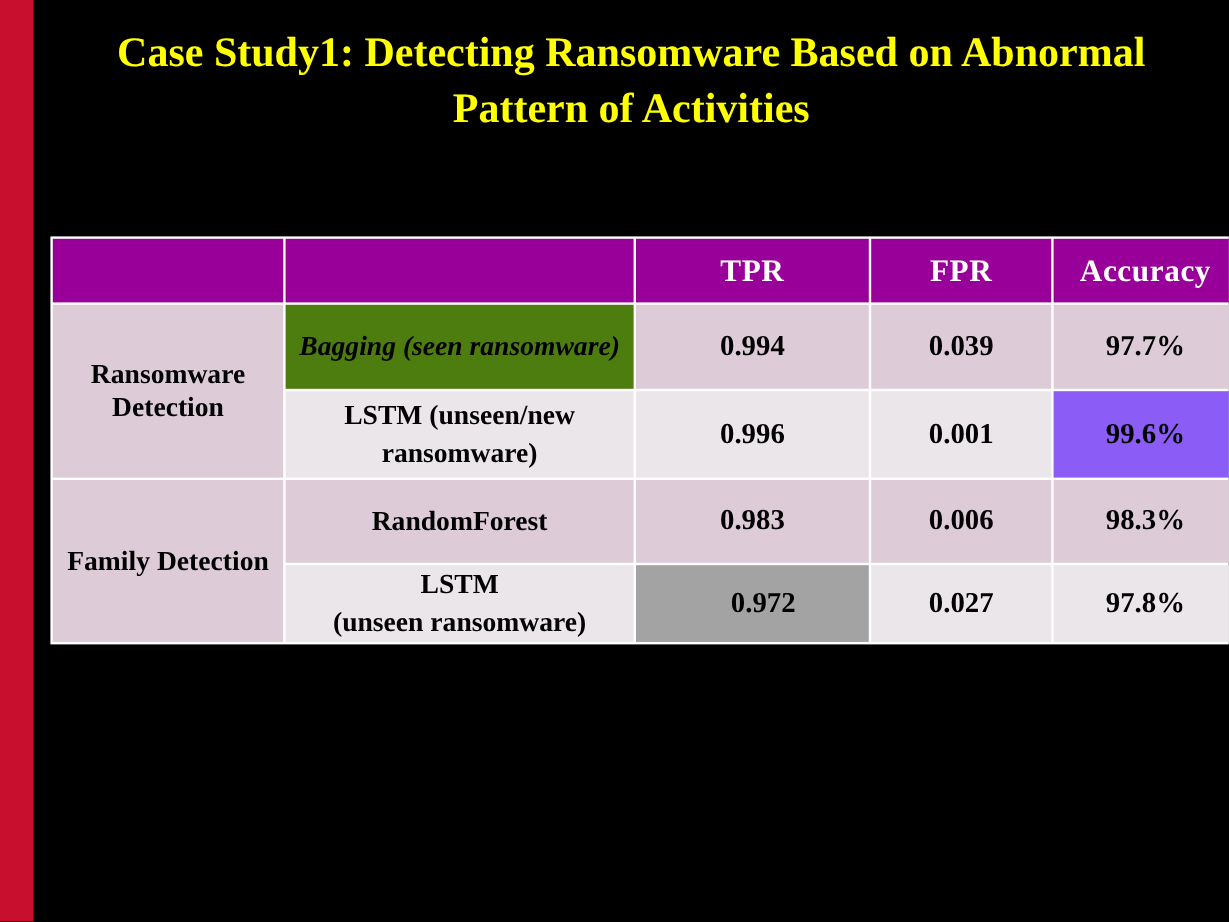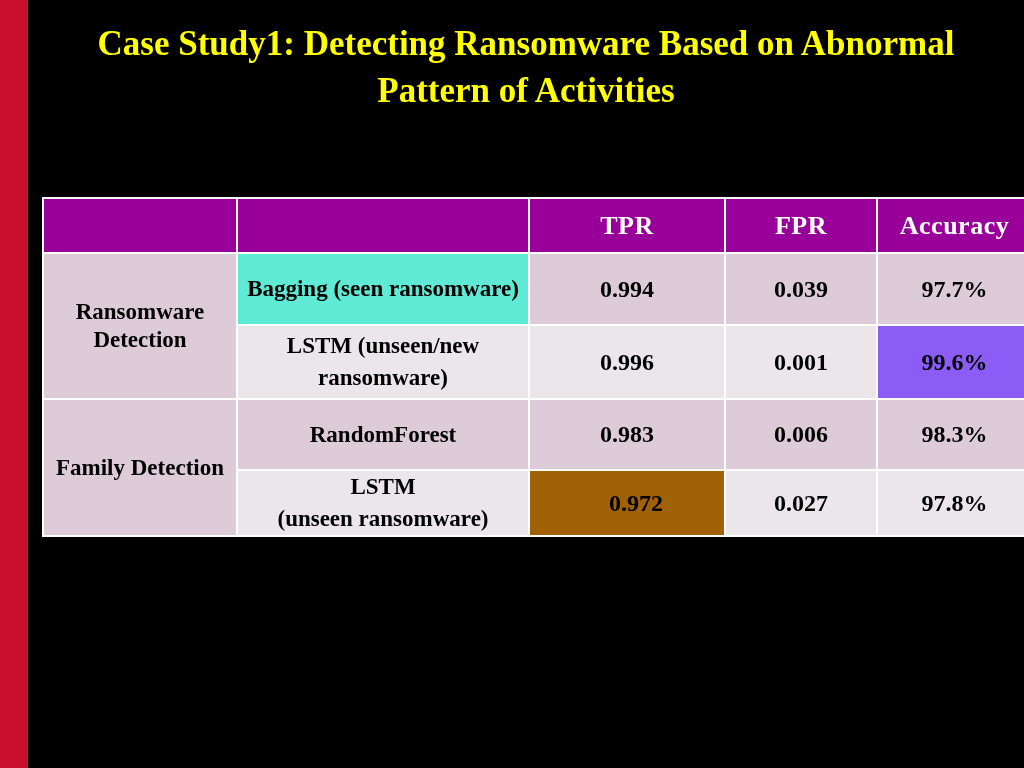--- a/index.html
+++ b/index.html
@@ -128,21 +128,21 @@
         <th class="hdr" style="width: 153px; background: rgb(153, 0, 153); color: rgb(255, 255, 255);">Accuracy</th>
       </tr>
     </thead>
     <tbody>
 
       <tr class="r1">
         <td class="cell-dark grp-cell" rowspan="2" style="background: rgb(221, 204, 216);">
           <span>Ransomware</span>
           <span>Detection</span>
         </td>
-        <td class="cell-dark method-cell" style="background: #5eead4;">
+        <td class="cell-dark method-cell" style="background: #4d7c0f; font-style: italic;">
           <span>Bagging</span>
           <span>(seen ransomware)</span>
         </td>
         <td class="cell-dark num-cell" style="background: rgb(221, 204, 216);">0.994</td>
         <td class="cell-dark num-cell" style="background: rgb(221, 204, 216);">0.039</td>
         <td class="cell-dark num-cell" style="background: rgb(221, 204, 216);">97.7%</td>
       </tr>
 
       <tr class="r2">
         <td class="cell-light method-cell" style="background: rgb(235, 230, 234);">
@@ -166,21 +166,21 @@
         <td class="cell-dark num-cell" style="background: rgb(221, 204, 216);">0.983</td>
         <td class="cell-dark num-cell" style="background: rgb(221, 204, 216);">0.006</td>
         <td class="cell-dark num-cell" style="background: rgb(221, 204, 216);">98.3%</td>
       </tr>
 
       <tr class="r4">
         <td class="cell-light method-cell ovf" style="background: rgb(235, 230, 234);">
           <span>LSTM</span>
           <span>(unseen ransomware)</span>
         </td>
-        <td class="cell-light num-cell" style="background: #a16207; padding-left: 18px;">0.972</td>
+        <td class="cell-light num-cell" style="background: #a3a3a3; padding-left: 18px;">0.972</td>
         <td class="cell-light num-cell" style="background: rgb(235, 230, 234);">0.027</td>
         <td class="cell-light num-cell" style="background: rgb(235, 230, 234);">97.8%</td>
       </tr>
 
     </tbody>
   </table>
 
 </div>
 
 </body></html>

